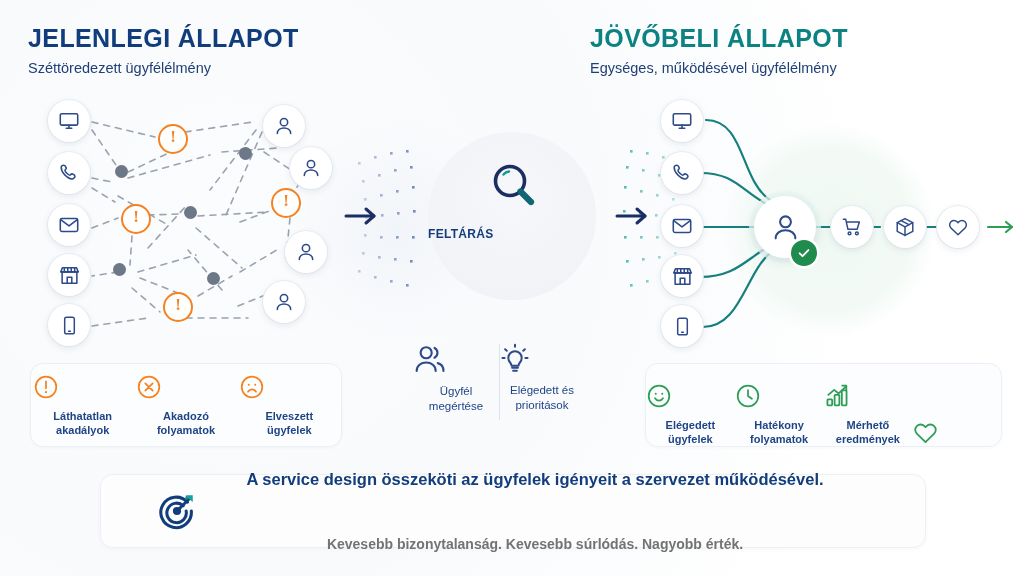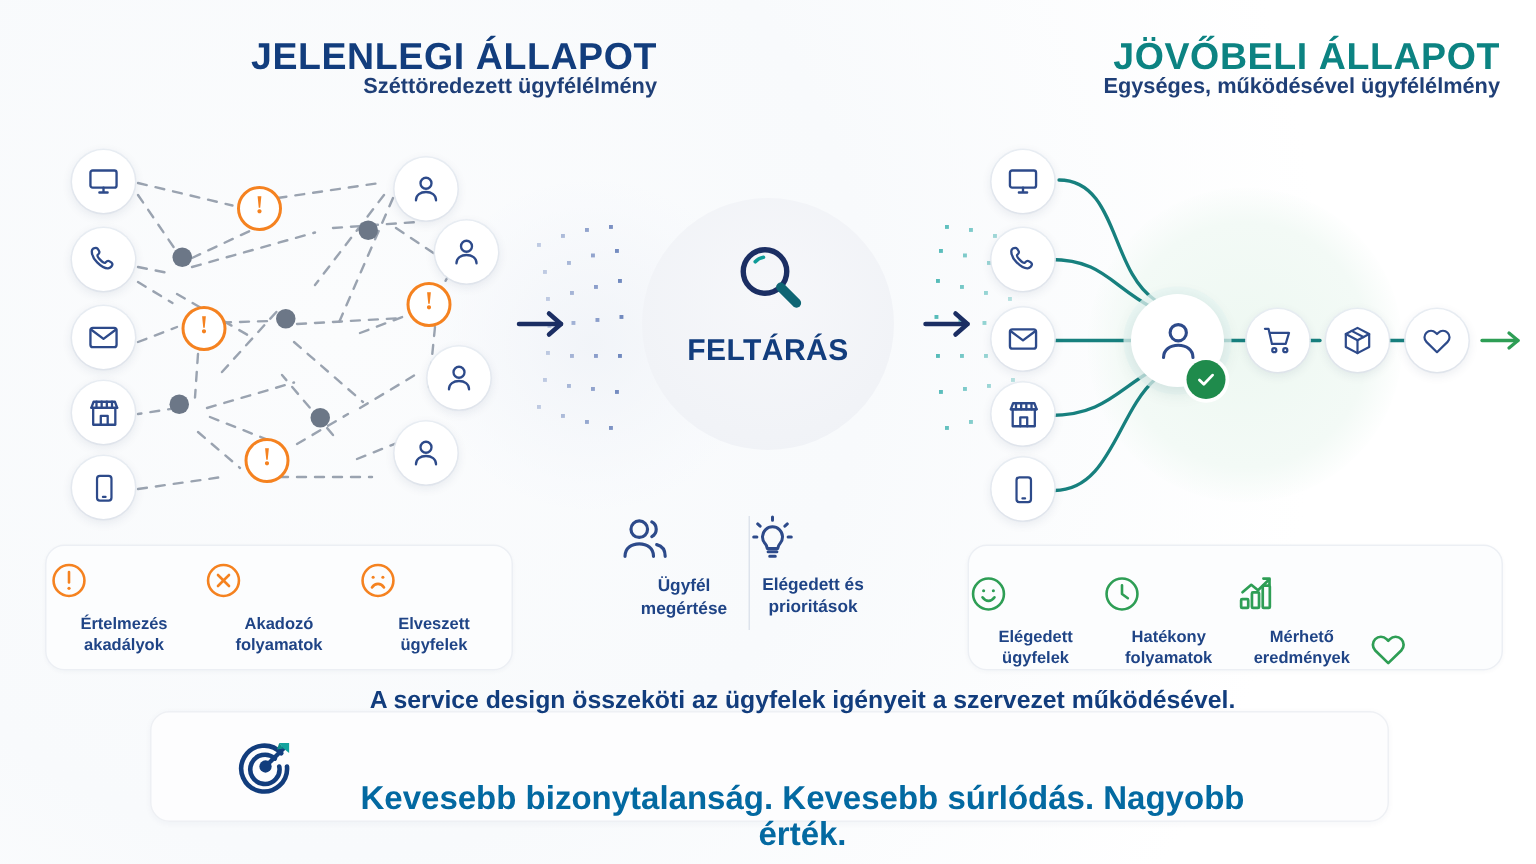--- a/index.html
+++ b/index.html
@@ -12,26 +12,26 @@
   #stage{
     position:relative;width:1024px;height:576px;
     background:
       radial-gradient(circle at 22% 38%, #fbfcfd 0%, #f8fafc 40%, #ffffff 75%),
       linear-gradient(180deg,#ffffff 0%,#fdfdfe 60%,#f7f8fa 100%);
     overflow:hidden;
   }
   .abs{position:absolute;}
 
   
-  .hd{ text-align:right; }
+  .hd{ text-align:left; }
   .hd .t{
     font-size:25px;font-weight:bold;letter-spacing:.4px;line-height:1;
   }
   .hd .s{
-    font-size:14.5px;font-weight:700;line-height:1;color:#1f3f77;
+    font-size:14.5px;font-weight:400;line-height:1;margin-top:10px;color:#1f3f77;
   }
   #hd-left{left:28px;top:26px;width:410px;}
   #hd-left .t{color:#123d7d;}
   #hd-right{left:590px;top:26px;width:410px;}
   #hd-right .t{color:#0c8382;}
 
   
   .nodec{
     position:absolute;border-radius:50%;background:#ffffff;
     box-shadow:0 2px 7px rgba(25,50,90,.10), 0 0 0 1px rgba(235,239,245,.9);
@@ -51,22 +51,22 @@
     color:#f58220;font-size:17px;font-weight:bold;line-height:22px;text-align:center;
     font-family:"Liberation Serif",serif;
   }
 
   
   #center-circle{
     left:428px;top:132px;width:168px;height:168px;border-radius:50%;
     background:radial-gradient(circle at 50% 40%, #f6f7fa 0%, #f1f3f7 70%, #eef1f6 100%);
   }
   #center-label{
-    left:428px;top:224px;width:168px;text-align:center;
-    color:#123d7d;font-size:20px;font-weight:bold;line-height:21px;letter-spacing:.3px;
+    left:428px;top:224px;width:168px;
+    color:#123d7d;font-size:12px;font-weight:bold;line-height:21px;letter-spacing:.3px;
   }
 
   
   #green-halo{
     left:725px;top:125px;width:210px;height:210px;border-radius:50%;
     background:radial-gradient(circle,#eef8f2 0%,#f3faf6 55%,rgba(248,252,250,0) 72%);
   }
   #blue-halo{
     left:285px;top:120px;width:220px;height:220px;border-radius:50%;
     background:radial-gradient(circle,rgba(240,243,248,.85) 0%,rgba(247,249,252,.5) 60%,rgba(255,255,255,0) 74%);
@@ -91,35 +91,35 @@
     left:368px;top:340px;width:262px;height:104px;
     display:flex;align-items:flex-start;justify-content:center;
   }
   #mid-trio .mcell{
     width:86px;text-align:center;padding-top:2px;position:relative;
   }
   #mid-trio .mcell + .mcell::before{
     content:"";position:absolute;left:0;top:4px;width:1px;height:76px;background:#dde3ec;
   }
   #mid-trio .ml{
-    margin-top:8px;color:#1f4486;font-size:11.5px;font-weight:bold;line-height:15px;
+    margin-top:8px;color:#1f4486;font-size:11.5px;font-weight:normal;line-height:15px;
   }
 
   
   #banner{
     left:100px;top:474px;width:824px;height:72px;
     background:rgba(253,253,254,.95);
     border:1px solid #eef0f4;border-radius:13px;
     box-shadow:0 1px 4px rgba(30,50,90,.04);
     display:flex;align-items:center;
   }
   #banner-icon{margin-left:55px;margin-right:22px;flex:0 0 auto;}
   #banner-text{flex:1 1 auto;text-align:center;padding-right:75px;}
   #banner-line1{color:#123d7d;font-size:16.5px;font-weight:bold;line-height:24px;}
-  #banner-line2{color:#0369a1;font-size:22px;font-weight:bold;line-height:24px;margin-top:41px;}
+  #banner-line2{color:#737373;font-size:14px;font-weight:bold;line-height:24px;margin-top:41px;}
 
   svg{display:block;overflow:visible;}
 </style>
 </head>
 <body>
 
 <div id="stage">
 
   <div class="abs" id="blue-halo"></div>
   <div class="abs" id="green-halo"></div>
@@ -418,21 +418,21 @@
   </div>
 
   <div class="card" id="card-left">
     <div class="chip">
       <svg width="26" height="26" viewBox="0 0 24 24" fill="none" stroke="#f58220" stroke-width="1.6" stroke-linecap="round">
         <circle cx="12" cy="12" r="9.5"></circle>
           <path d="M12 6.8v6.4"></path>
           <circle cx="12" cy="16.8" r="1" fill="#f58220" stroke="none"></circle>
       </svg>
       <div class="cl">
-        <div>Értelmezés</div>
+        <div>Láthatatlan</div>
         <div>akadályok</div>
       </div>
     </div>
     <div class="chip">
       <svg width="26" height="26" viewBox="0 0 24 24" fill="none" stroke="#f58220" stroke-width="1.6" stroke-linecap="round">
         <circle cx="12" cy="12" r="9.5"></circle>
           <path d="M8.6 8.6l6.8 6.8M15.4 8.6l-6.8 6.8"></path>
       </svg>
       <div class="cl">
         <div>Akadozó</div>

